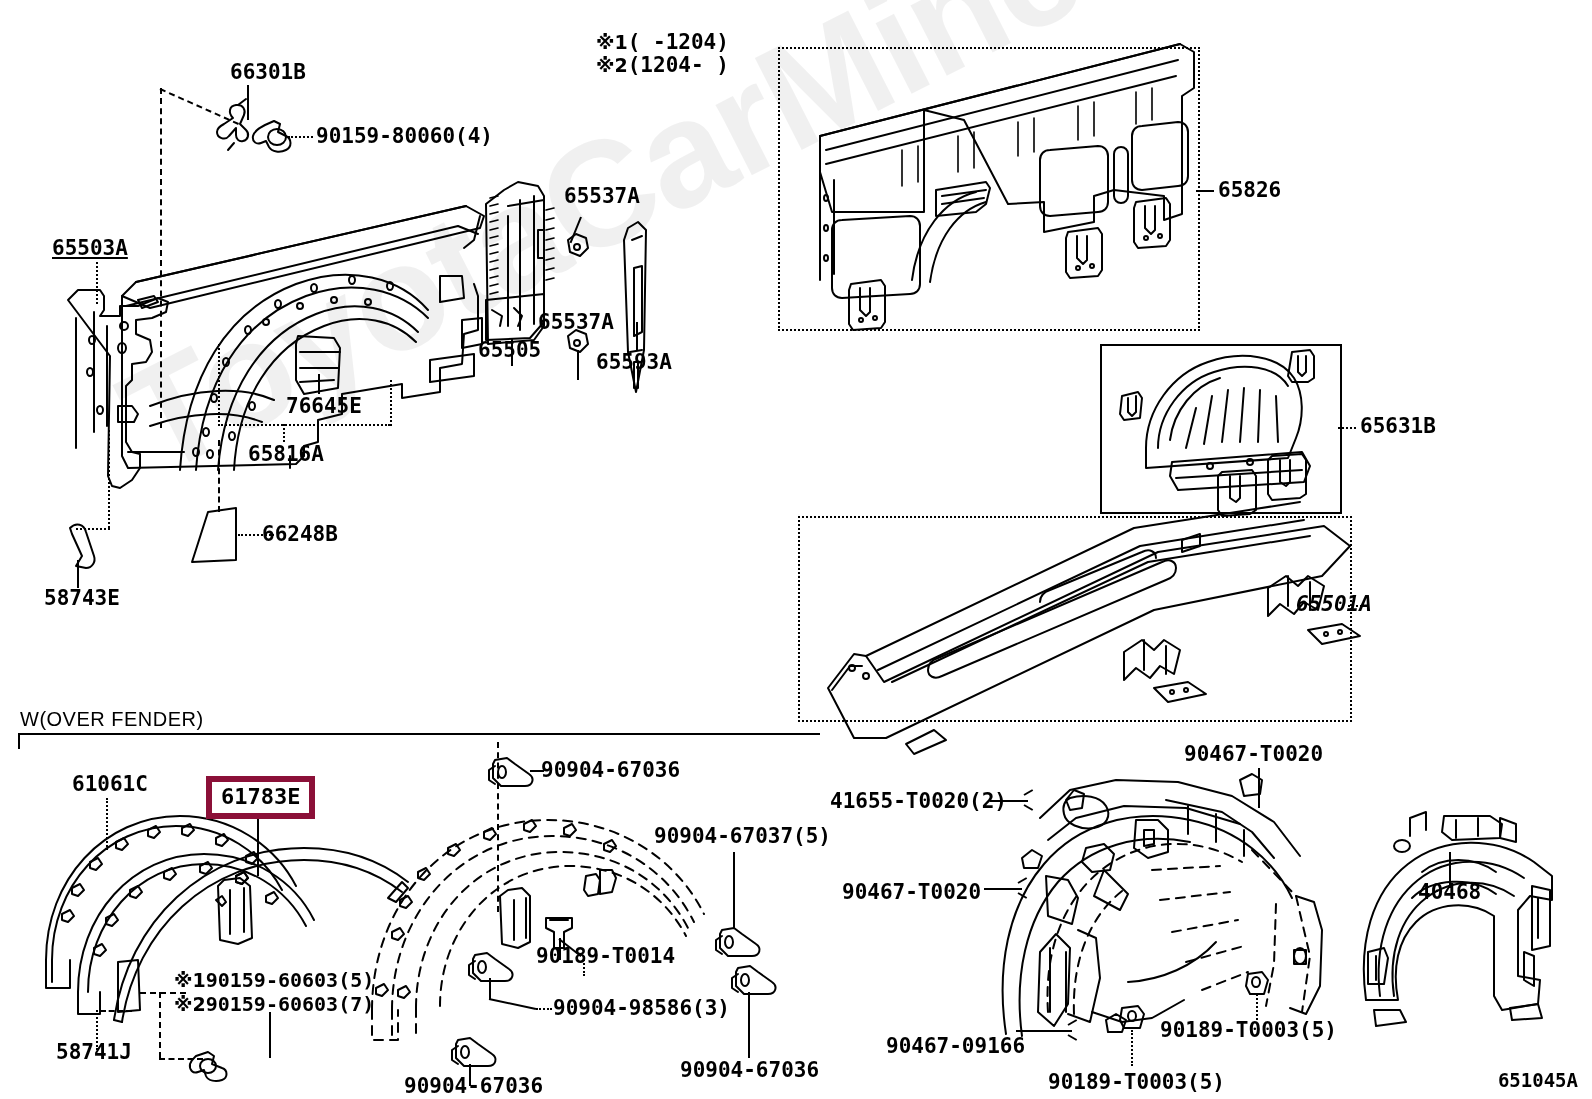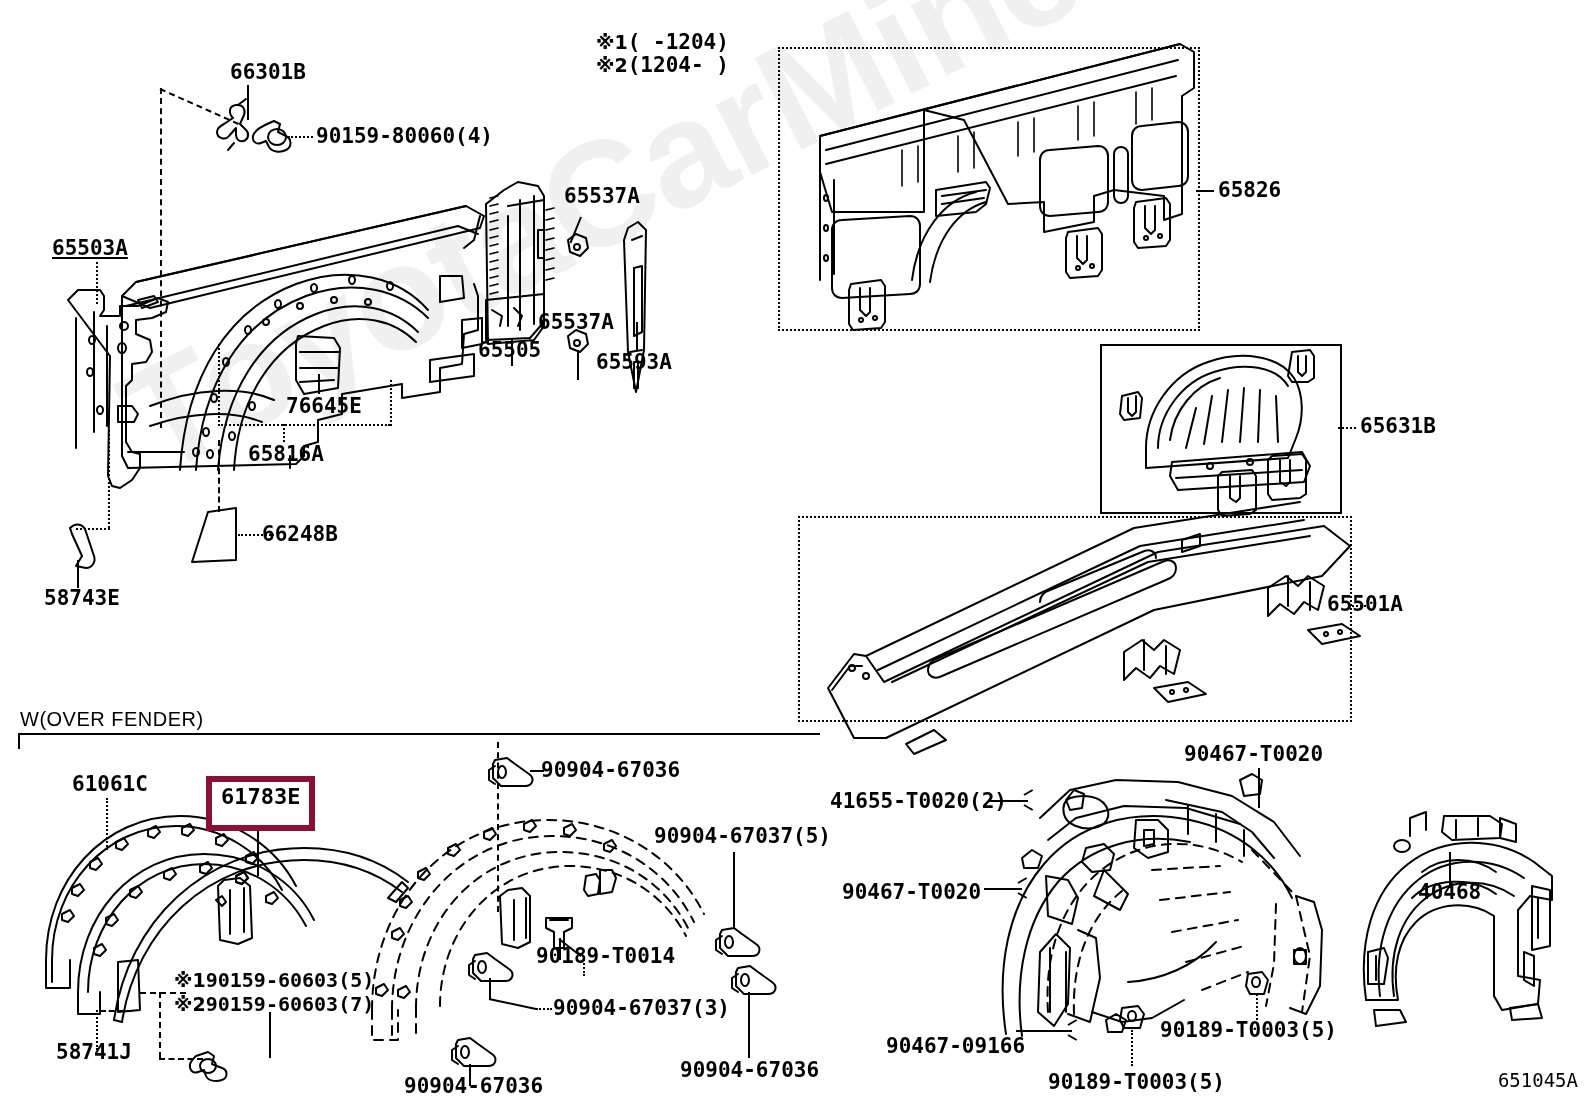--- a/index.html
+++ b/index.html
@@ -16,42 +16,42 @@
       letter-spacing:-2px;pointer-events:none;user-select:none;}
 
   
   .lbl{position:absolute;font-family:"DejaVu Sans Mono","Liberation Mono",monospace;
        font-size:21px;font-weight:700;color:#000;white-space:nowrap;letter-spacing:0px;}
   .lbl.sm{font-size:20px;}
   .mark{font-family:"DejaVu Sans","Liberation Sans",sans-serif;font-size:19px;}
 
   
   .hl{position:absolute;border:6px solid #8B1038;background:#fff;
-      padding:2px 9px 16px 9px;font-family:"DejaVu Sans Mono","Liberation Mono",monospace;
+      padding:2px 9px 4px 9px;font-family:"DejaVu Sans Mono","Liberation Mono",monospace;
       font-size:22px;font-weight:700;color:#000;letter-spacing:0px;}
 
   
   .dbox{position:absolute;border:2px dotted #000;background:transparent;}
   .sbox{position:absolute;border:2px solid #000;background:transparent;}
 
   
   .ln{position:absolute;background:#000;}
   .lnh{height:2px;}
   .lnv{width:2px;}
   .dot-h{position:absolute;height:0;border-top:2px dotted #000;}
   .dot-v{position:absolute;width:0;border-left:2px dotted #000;}
   .dash-h{position:absolute;height:0;border-top:2px dashed #000;}
   .dash-v{position:absolute;width:0;border-left:2px dashed #000;}
 
   .secline{position:absolute;background:#000;height:2px;}
   .sectick{position:absolute;background:#000;width:2px;}
   .sectitle{position:absolute;font-family:"Liberation Sans",sans-serif;
             font-size:20px;font-weight:400;color:#000;white-space:nowrap;letter-spacing:.5px;}
 
-  .diagcode{position:absolute;right:14px;bottom:8px;font-size:19px;font-weight:400;
+  .diagcode{position:absolute;right:14px;bottom:8px;font-size:19px;font-weight:700;
             font-family:"DejaVu Sans Mono","Liberation Mono",monospace;color:#000;}
 
   svg.art{position:absolute;left:0;top:0;width:1592px;height:1099px;
           pointer-events:none;overflow:visible;}
   svg.art path,svg.art polyline,svg.art polygon,svg.art line,svg.art ellipse,svg.art circle,svg.art rect{
       vector-effect:non-scaling-stroke;}
 </style>
 </head>
 <body>
 
@@ -564,37 +564,37 @@
   <div class="lbl" style="left:538px;top:310px;">65537A</div>
   <div class="lbl" style="left:478px;top:338px;">65505</div>
   <div class="lbl" style="left:596px;top:350px;">65593A</div>
   <div class="lbl" style="left:286px;top:394px;">76645E</div>
   <div class="lbl" style="left:248px;top:442px;">65816A</div>
   <div class="lbl" style="left:262px;top:522px;">66248B</div>
   <div class="lbl" style="left:44px;top:586px;">58743E</div>
 
   <div class="lbl" style="left:1218px;top:178px;">65826</div>
   <div class="lbl" style="left:1360px;top:414px;">65631B</div>
-  <div class="lbl" style="left:1327px;top:592px;">65501A</div>
+  <div class="lbl" style="left:1296px;top:592px;font-style:italic;">65501A</div>
 
   <div class="lbl" style="left:72px;top:772px;">61061C</div>
   <div class="hl" style="left:206px;top:776px;">61783E</div>
   <div class="lbl" style="left:56px;top:1040px;">58741J</div>
 
   <div class="lbl sm" style="left:174px;top:968px;">
     <span class="mark">※1</span><span>90159-60603(5)</span>
   </div>
   <div class="lbl sm" style="left:174px;top:992px;">
     <span class="mark">※2</span><span>90159-60603(7)</span>
   </div>
 
   <div class="lbl" style="left:541px;top:758px;">90904-67036</div>
   <div class="lbl" style="left:654px;top:824px;">90904-67037(5)</div>
   <div class="lbl" style="left:536px;top:944px;">90189-T0014</div>
-  <div class="lbl" style="left:553px;top:996px;">90904-67037(3)</div>
+  <div class="lbl" style="left:553px;top:996px;">90904-98586(3)</div>
   <div class="lbl" style="left:404px;top:1074px;">90904-67036</div>
   <div class="lbl" style="left:680px;top:1058px;">90904-67036</div>
 
   <div class="lbl" style="left:1184px;top:742px;">90467-T0020</div>
   <div class="lbl" style="left:830px;top:789px;">41655-T0020(2)</div>
   <div class="lbl" style="left:842px;top:880px;">90467-T0020</div>
   <div class="lbl" style="left:886px;top:1034px;">90467-09166</div>
   <div class="lbl" style="left:1048px;top:1070px;">90189-T0003(5)</div>
   <div class="lbl" style="left:1160px;top:1018px;">90189-T0003(5)</div>
   <div class="lbl" style="left:1418px;top:880px;">40468</div>

